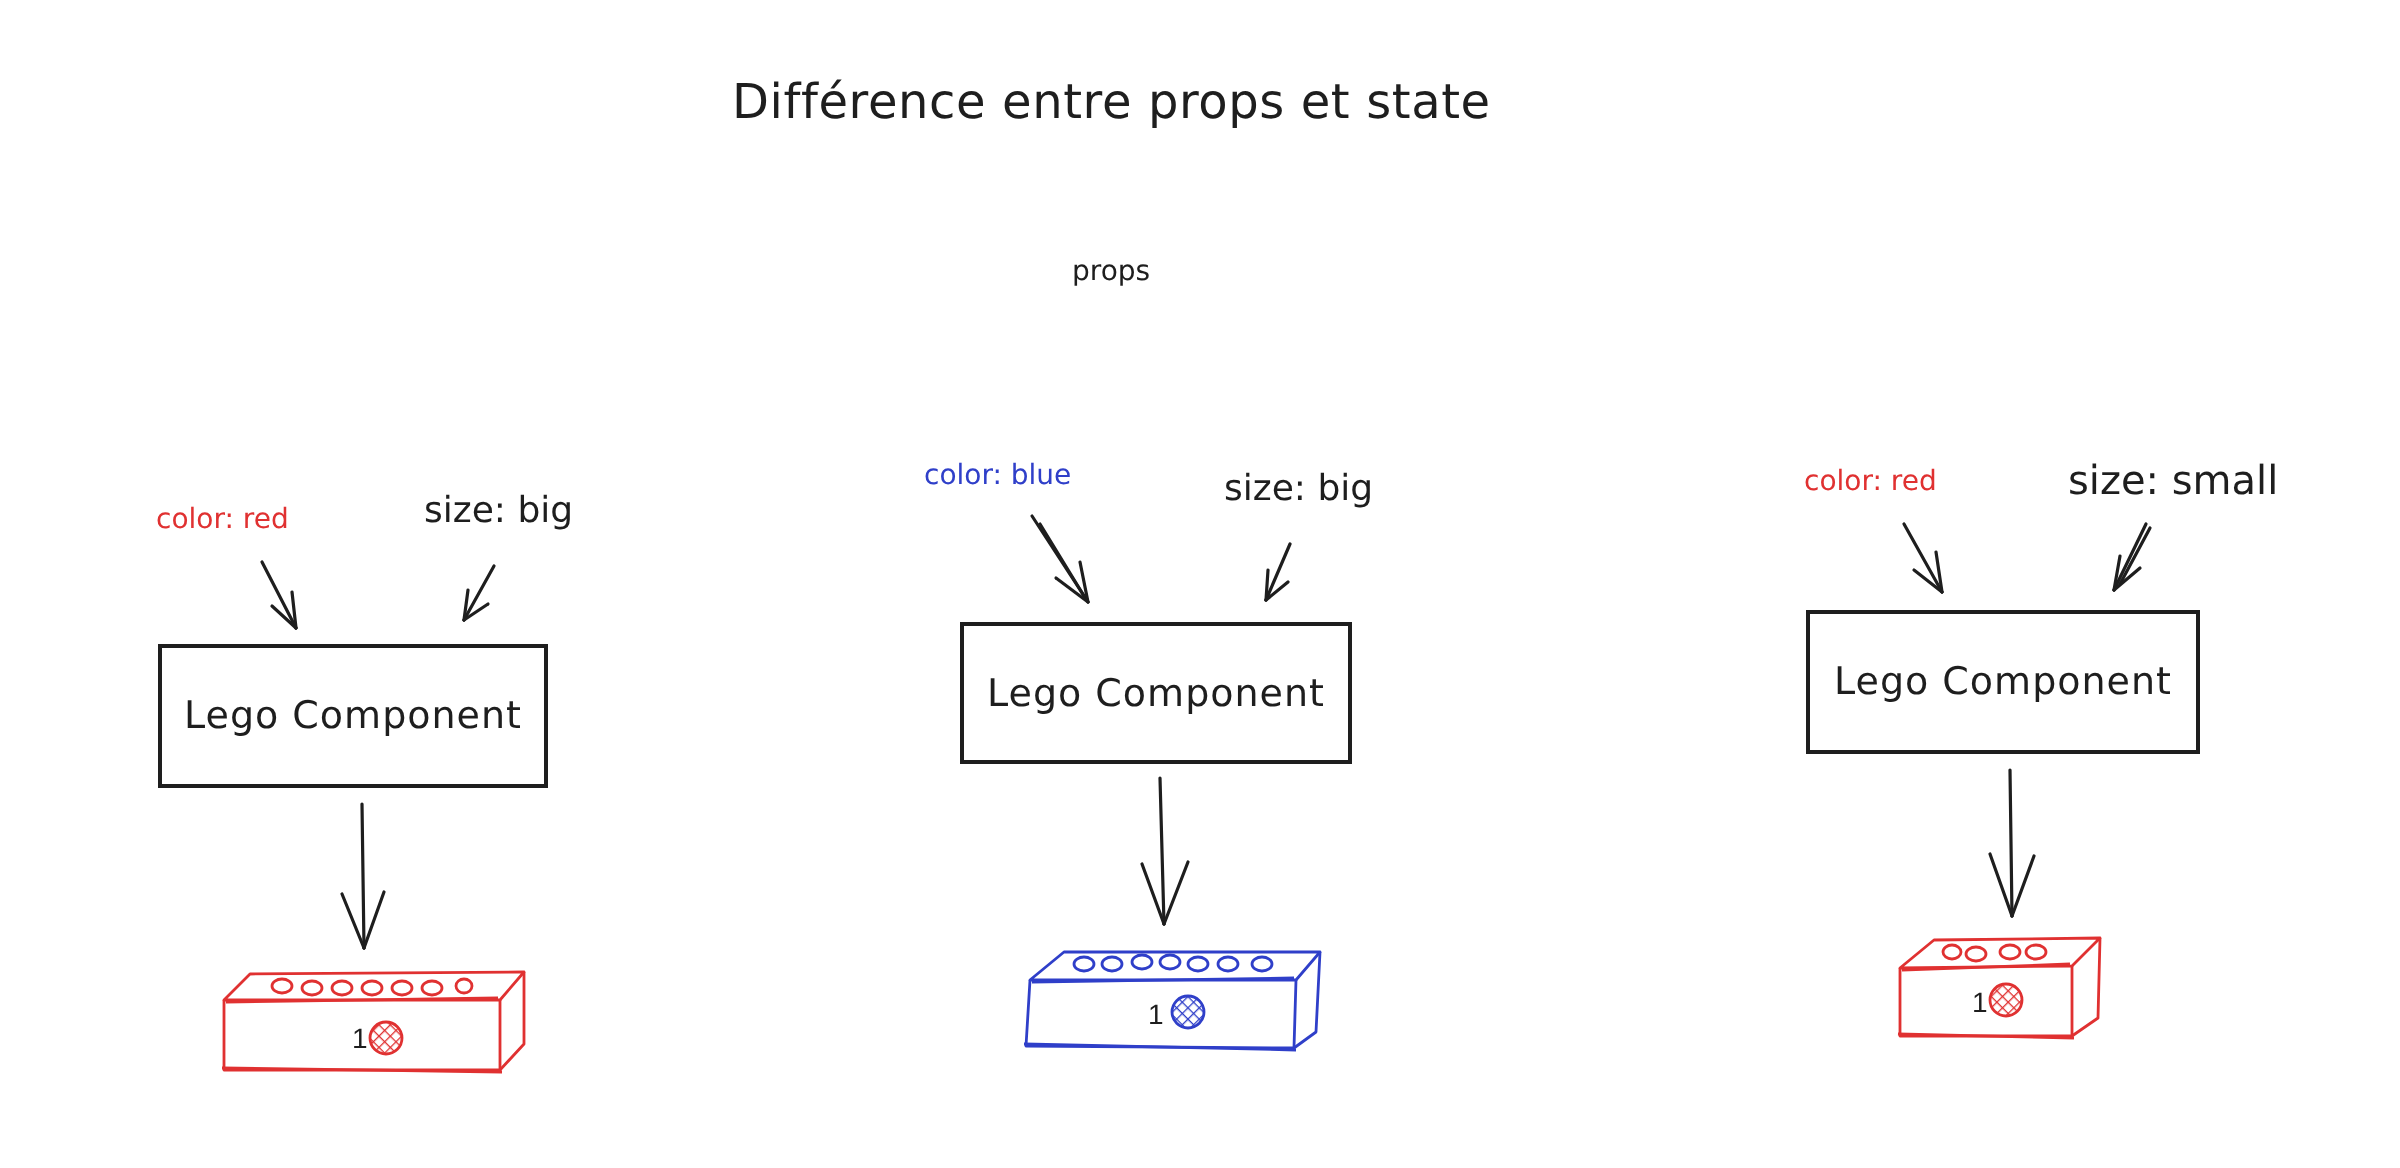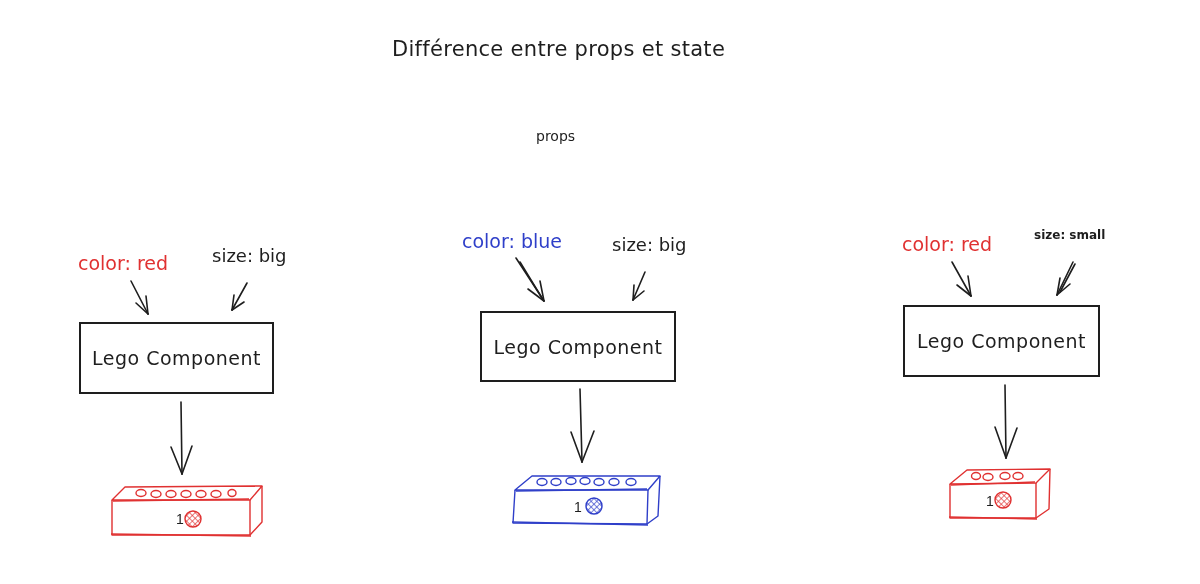--- a/index.html
+++ b/index.html
@@ -1,21 +1,21 @@
 <!DOCTYPE html>
 <html><head>
 <meta charset="utf-8">
 <style>
   html, body { margin: 0; padding: 0; background: #ffffff; }
   body { width: 1200px; height: 584px; position: relative; overflow: hidden;
          font-family: "DejaVu Sans", sans-serif; color: #1e1e1e; }
   .abs { position: absolute; white-space: nowrap; }
-  .title { font-size: 21px; letter-spacing: 0.3px; margin-left: 26px; }
+  .title { font-size: 24px; letter-spacing: 0.3px; }
   .subtitle { font-size: 14px; }
-  .label { font-size: 19px; }
+  .label { font-size: 14px; }
   .size-label { font-size: 18px; }
   .box { position: absolute; border: 2px solid #1e1e1e; box-sizing: border-box;
          display: flex; align-items: center; justify-content: center; background: #fff; }
   .box span { font-size: 19px; letter-spacing: 0.5px; }
   svg.layer { position: absolute; left: 0; top: 0; pointer-events: none; }
   .num { font-size: 14px; font-family: "Liberation Sans", sans-serif; }
 </style>
 </head>
 <body>
 
@@ -33,21 +33,21 @@
 <div>
   <div class="abs label" style="left:462px; top:230px; color:#2f3fc9;">color: blue</div>
   <div class="abs size-label" style="left:612px; top:234px;">size: big</div>
   <div class="box" style="left:480px; top:311px; width:196px; height:71px;">
     <span>Lego Component</span>
   </div>
 </div>
 
 <div>
   <div class="abs label" style="left:902px; top:233px; color:#e03131;">color: red</div>
-  <div class="abs label" style="left:1034px; top:228px; font-size:12px;font-weight:bold;">size: small</div>
+  <div class="abs label" style="left:1034px; top:228px; font-size:20px;">size: small</div>
   <div class="box" style="left:903px; top:305px; width:197px; height:72px;">
     <span>Lego Component</span>
   </div>
 </div>
 
 <svg class="layer" width="1200" height="584" viewBox="0 0 1200 584">
   <defs>
     <pattern id="hatchR" width="4" height="4" patternUnits="userSpaceOnUse" patternTransform="rotate(45)">
       <line x1="0" y1="0" x2="0" y2="4" stroke="#e03131" stroke-width="1.3"></line>
       <line x1="0" y1="0" x2="4" y2="0" stroke="#e03131" stroke-width="1.3"></line>

